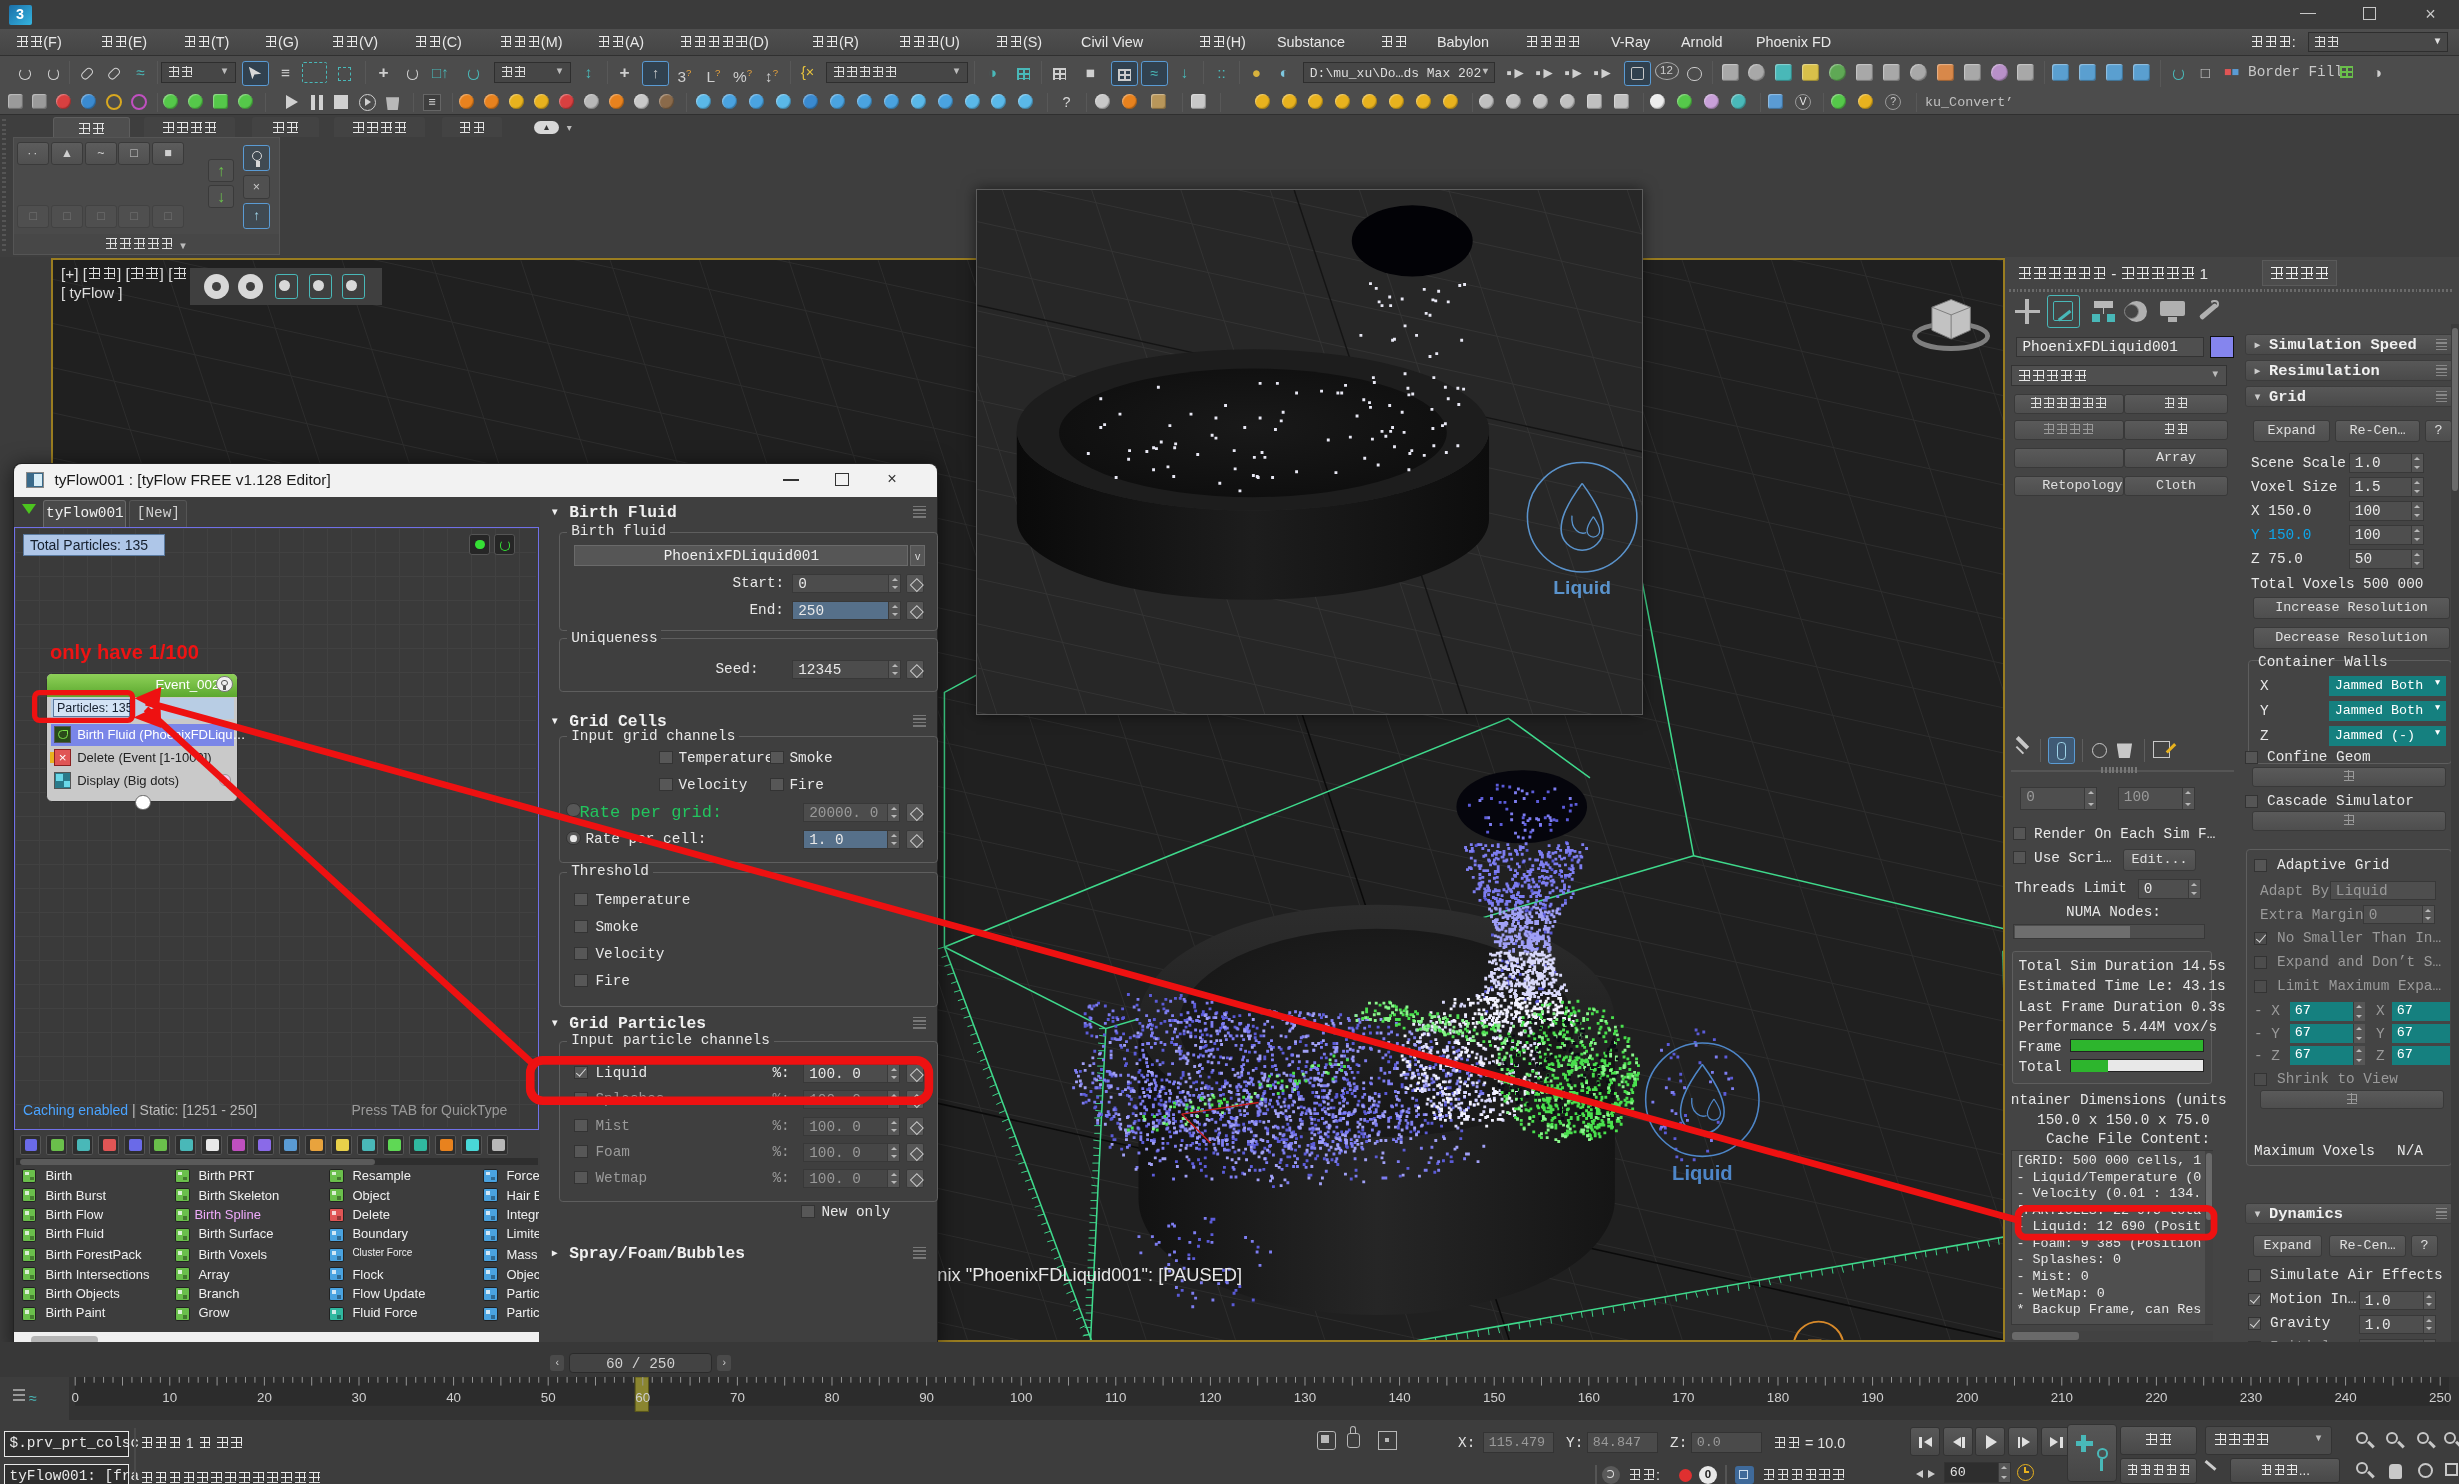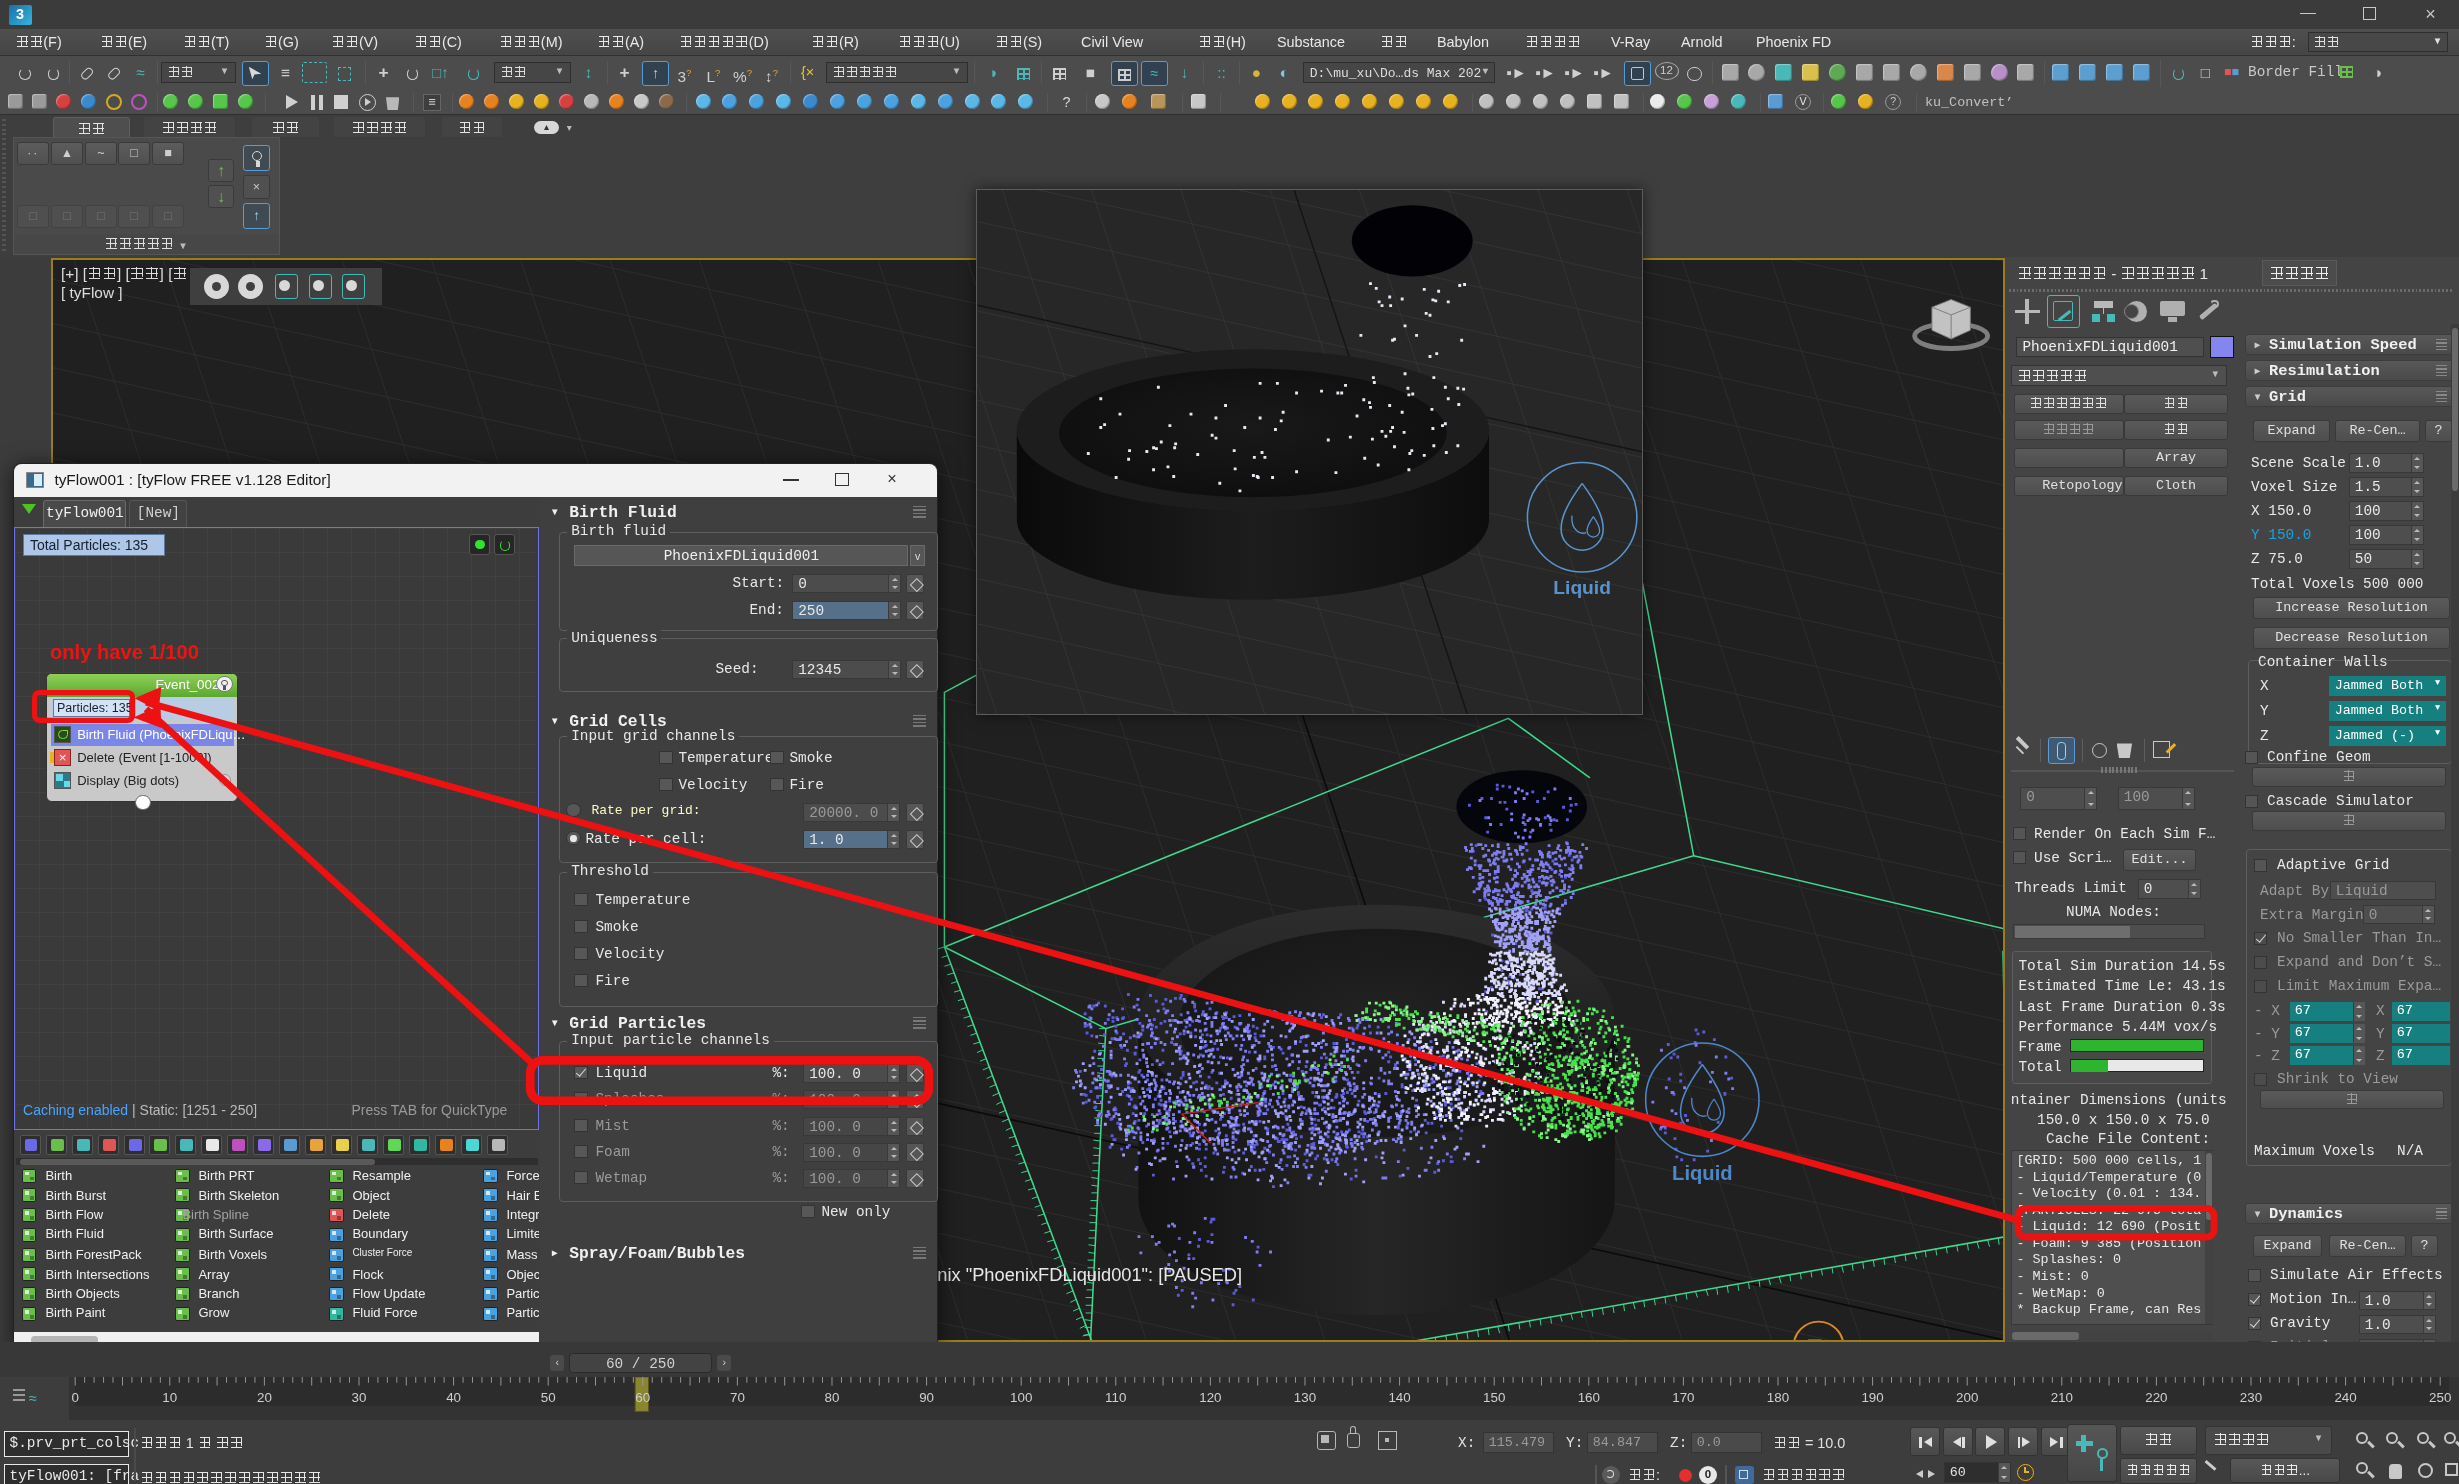--- a/index.html
+++ b/index.html
@@ -1042,21 +1042,21 @@
         <div class="a" style="left:184px;top:2.9px;width:115px;height:17.3px;font-size:13px;color:#f0f0f0;white-space:nowrap;overflow:hidden">Birth PRT</div>
         <div class="a" style="left:161px;top:23px;width:14.4px;height:14.4px;background:#6abf4b;border:1px solid #222;border-radius:1.9px">
           <span style="position:absolute;left:1.9px;top:1.9px;width:3.8px;height:3.8px;background:rgba(255,255,255,.75)"></span>
           <span style="position:absolute;right:1.9px;bottom:1.9px;width:3.8px;height:3.8px;background:rgba(0,0,0,.35)"></span>
         </div>
         <div class="a" style="left:184px;top:23px;width:115px;height:17.3px;font-size:13px;color:#f0f0f0;white-space:nowrap;overflow:hidden">Birth Skeleton</div>
         <div class="a" style="left:161px;top:43px;width:14.4px;height:14.4px;background:#6abf4b;border:1px solid #222;border-radius:1.9px">
           <span style="position:absolute;left:1.9px;top:1.9px;width:3.8px;height:3.8px;background:rgba(255,255,255,.75)"></span>
           <span style="position:absolute;right:1.9px;bottom:1.9px;width:3.8px;height:3.8px;background:rgba(0,0,0,.35)"></span>
         </div>
-        <div class="a" style="left:168px;top:42px;width:115px;height:17.3px;font-size:13px;color:#a3a3a3;white-space:nowrap;overflow:hidden">Birth Spline</div>
+        <div class="a" style="left:180px;top:42px;width:115px;height:17.3px;font-size:13px;color:#f0abfc;white-space:nowrap;overflow:hidden">Birth Spline</div>
         <div class="a" style="left:161px;top:63px;width:14.4px;height:14.4px;background:#6abf4b;border:1px solid #222;border-radius:1.9px">
           <span style="position:absolute;left:1.9px;top:1.9px;width:3.8px;height:3.8px;background:rgba(255,255,255,.75)"></span>
           <span style="position:absolute;right:1.9px;bottom:1.9px;width:3.8px;height:3.8px;background:rgba(0,0,0,.35)"></span>
         </div>
         <div class="a" style="left:184px;top:61px;width:115px;height:17.3px;font-size:13px;color:#f0f0f0;white-space:nowrap;overflow:hidden">Birth Surface</div>
         <div class="a" style="left:161px;top:83px;width:14.4px;height:14.4px;background:#6abf4b;border:1px solid #222;border-radius:1.9px">
           <span style="position:absolute;left:1.9px;top:1.9px;width:3.8px;height:3.8px;background:rgba(255,255,255,.75)"></span>
           <span style="position:absolute;right:1.9px;bottom:1.9px;width:3.8px;height:3.8px;background:rgba(0,0,0,.35)"></span>
         </div>
         <div class="a" style="left:184px;top:82px;width:115px;height:17.3px;font-size:13px;color:#f0f0f0;white-space:nowrap;overflow:hidden">Birth Voxels</div>
@@ -1189,21 +1189,21 @@
         <div class="a" style="left:27px;top:231px;background:#3f3f3f;padding:0 3.8px;font-family:'Liberation Mono',monospace;font-size:14.4px;color:#e8e8e8">Input grid channels</div>
         <div class="a" style="left:119px;top:254px;width:13.4px;height:13.4px;background:#575757;border:1px solid #333"></div>
         <div class="a" style="left:138px;top:253px;font-size:14.4px;color:#e8e8e8;font-family:'Liberation Mono',monospace;white-space:nowrap">Temperature</div>
         <div class="a" style="left:230px;top:254px;width:13.4px;height:13.4px;background:#575757;border:1px solid #333"></div>
         <div class="a" style="left:249px;top:253px;font-size:14.4px;color:#e8e8e8;font-family:'Liberation Mono',monospace;white-space:nowrap">Smoke</div>
         <div class="a" style="left:119px;top:281px;width:13.4px;height:13.4px;background:#575757;border:1px solid #333"></div>
         <div class="a" style="left:138px;top:280px;font-size:14.4px;color:#e8e8e8;font-family:'Liberation Mono',monospace;white-space:nowrap">Velocity</div>
         <div class="a" style="left:230px;top:281px;width:13.4px;height:13.4px;background:#575757;border:1px solid #333"></div>
         <div class="a" style="left:249px;top:280px;font-size:14.4px;color:#e8e8e8;font-family:'Liberation Mono',monospace;white-space:nowrap">Fire</div>
         <div class="a" style="left:26px;top:306px;width:14.4px;height:14.4px;border-radius:50%;background:#575757;border:1px solid #333"></div>
-        <div class="a" style="left:51px;top:306px;font-size:13px;color:#fef9c3;font-family:'Liberation Mono',monospace;white-space:nowrap">Rate per grid:</div>
+        <div class="a" style="left:39px;top:306px;font-size:17px;color:#22c55e;font-family:'Liberation Mono',monospace;white-space:nowrap">Rate per grid:</div>
         <div class="a" style="left:263px;top:306px;width:97px;height:19px;background:#4c4c4c;border:1px solid #383838;color:#9a9a9a;font-size:14.4px;font-family:'Liberation Mono',monospace;padding:1px 4.8px">20000. 0<span class="sp"></span></div>
         <div class="a dia" style="left:366px;top:306px;width:18px;height:19px"></div>
         <div class="a" style="left:26px;top:334px;width:14.4px;height:14.4px;border-radius:50%;background:#575757;border:1px solid #333">
           <span style="position:absolute;left:2.9px;top:2.9px;width:6.7px;height:6.7px;border-radius:50%;background:#e8e8e8"></span>
         </div>
         <div class="a" style="left:45px;top:334px;font-size:14.4px;color:#e8e8e8;font-family:'Liberation Mono',monospace;white-space:nowrap">Rate per cell:</div>
         <div class="a" style="left:263px;top:333px;width:97px;height:19px;background:#56708a;border:1px solid #383838;color:#e8e8e8;font-size:14.4px;font-family:'Liberation Mono',monospace;padding:1px 4.8px">1. 0<span class="sp"></span></div>
         <div class="a dia" style="left:366px;top:333px;width:18px;height:19px"></div>
         <div class="a" style="left:19px;top:375px;width:379px;height:135px;border:1px solid #5e5e5e;border-radius:3.8px"></div>
         <div class="a" style="left:27px;top:366px;background:#3f3f3f;padding:0 3.8px;font-family:'Liberation Mono',monospace;font-size:14.4px;color:#e8e8e8">Threshold</div>

